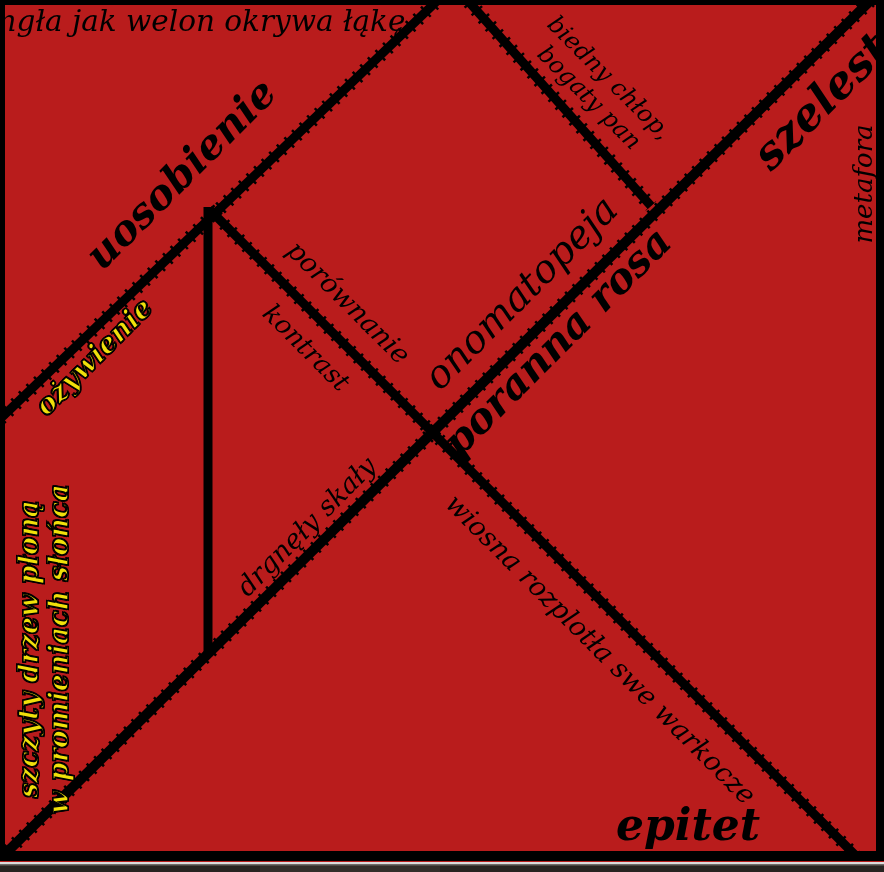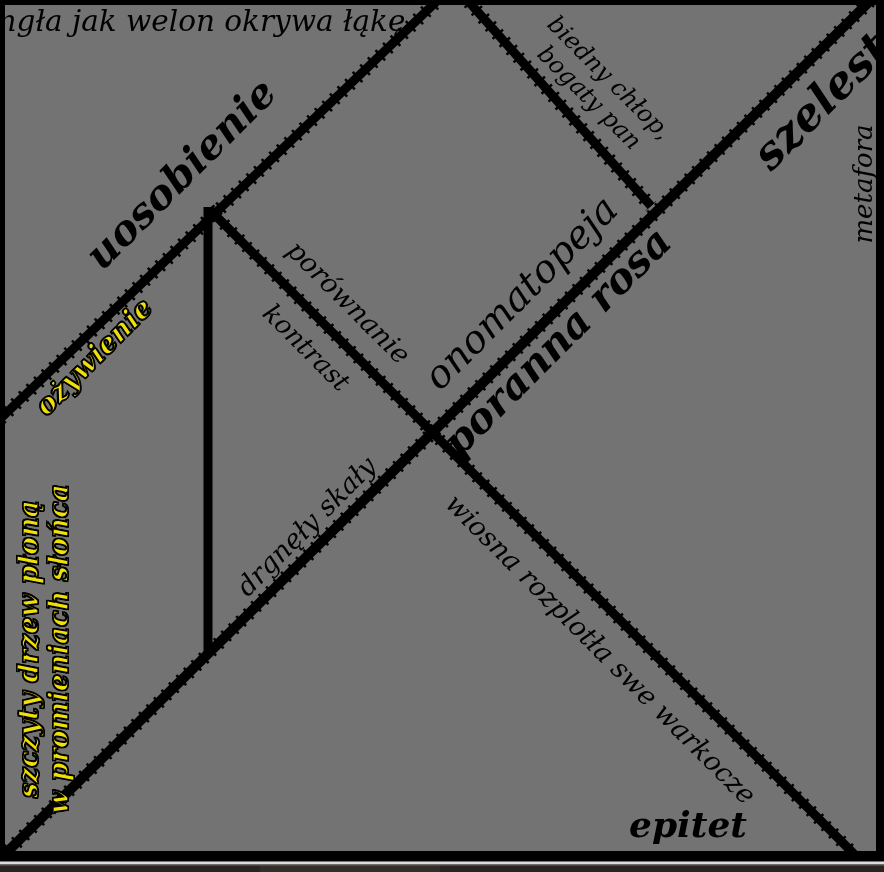--- a/index.html
+++ b/index.html
@@ -1,19 +1,19 @@
 <!DOCTYPE html>
 <html><head>
 <meta charset="utf-8">
 <style>
   html,body{margin:0;padding:0;background:#fff;}
   #stage{
     position:relative;
     width:884px;height:872px;
-    background:#737373;
+    background:#b91c1c;
     overflow:hidden;
     font-family:"DejaVu Serif","Liberation Serif",serif;
   }
   #lines{position:absolute;left:0;top:0;width:884px;height:872px;}
   .label{
     position:absolute;
     font-style:italic;
     color:#000;
     white-space:nowrap;
     line-height:1.15;
@@ -34,21 +34,21 @@
   #lbl-szczyty     {left:44px; top:649px;font-size:27px;transform:translate(-50%,-50%) rotate(-90deg);line-height:1.12;}
   #lbl-porownanie  {left:349px;top:302px;font-size:27px;transform:translate(-50%,-50%) rotate(45deg);}
   #lbl-kontrast    {left:306px;top:348px;font-size:26px;transform:translate(-50%,-50%) rotate(45deg);}
   #lbl-onomatopeja {left:521px;top:293px;font-size:39px;font-weight:500;transform:translate(-50%,-50%) rotate(-45deg);}
   #lbl-porannarosa {left:557px;top:342px;font-size:41px;font-weight:600;transform:translate(-50%,-50%) rotate(-45deg);}
   #lbl-biedny      {left:599px;top:88px; font-size:24px;transform:translate(-50%,-50%) rotate(45deg);}
   #lbl-szelest     {left:821px;top:101px;font-size:45px;font-weight:600;transform:translate(-50%,-50%) rotate(-45deg);}
   #lbl-metafora    {left:864px;top:184px;font-size:26px;transform:translate(-50%,-50%) rotate(-90deg);}
   #lbl-drgnely     {left:306px;top:526px;font-size:27px;transform:translate(-50%,-50%) rotate(-45deg);}
   #lbl-wiosna      {left:601px;top:649px;font-size:27px;transform:translate(-50%,-50%) rotate(45deg);}
-  #lbl-epitet      {left:688px;top:825px;font-size:36px;font-weight:600;transform:translate(-50%,-50%);}
+  #lbl-epitet      {left:688px;top:825px;font-size:44px;font-weight:600;transform:translate(-50%,-50%);}
 </style>
 </head>
 <body>
 
 <div id="stage">
 
   <svg id="lines" viewBox="0 0 884 872">
 
     <rect x="0" y="0" width="884" height="5" fill="#000"></rect>
     <rect x="0" y="0" width="5" height="861" fill="#000"></rect>

